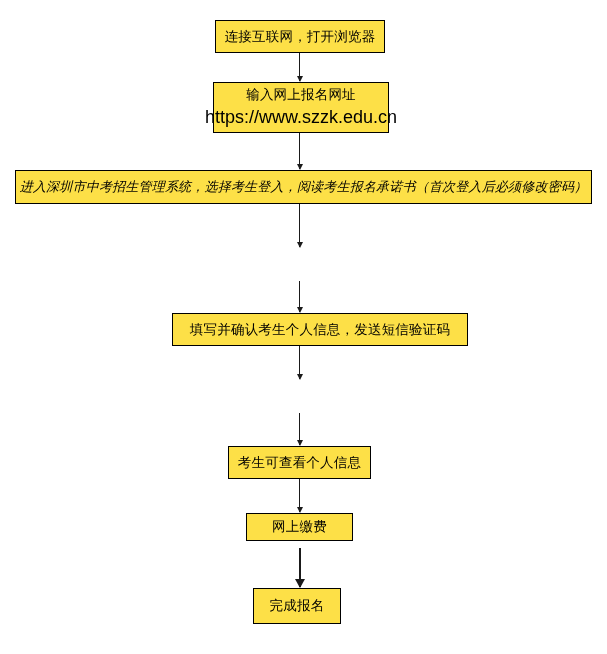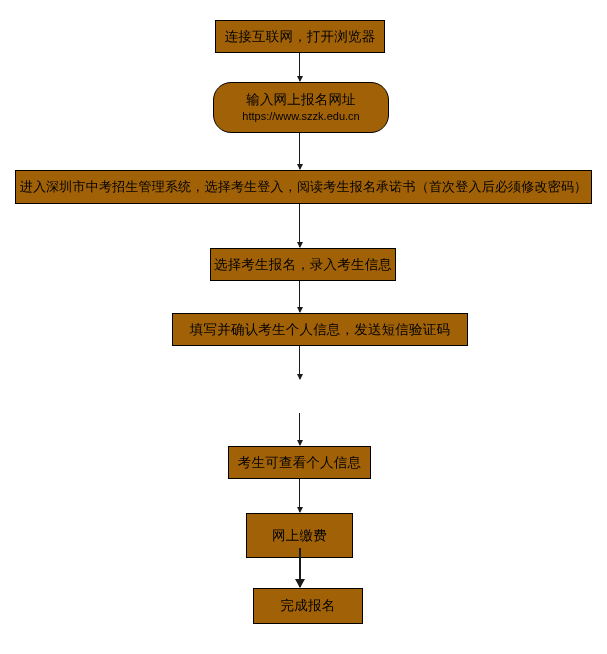--- a/index.html
+++ b/index.html
@@ -14,47 +14,47 @@
     position: relative;
     width: 607px;
     height: 654px;
     background: #ffffff;
     overflow: hidden;
   }
   .flow-box {
     position: absolute;
     box-sizing: border-box;
     border: 1.3px solid #000000;
-    background: #a16207;
+    background: #fde047;
     display: flex;
     flex-direction: column;
     align-items: center;
     justify-content: center;
     text-align: center;
     color: #000000;
     font-size: 13.5px;
     line-height: 1.45;
     letter-spacing: 0.2px;
     white-space: nowrap;
   }
   .flow-box .line2 {
-    font-size: 11px;
+    font-size: 18px;
     letter-spacing: 0px;
     text-align: center;
   }
   
   #box-1 { left: 215px; top: 20px;  width: 170px; height: 33px; }
-  #box-2 { left: 213px; top: 82px;  width: 176px; height: 51px; border-radius: 18px; }
-  #box-3 { left: 15px;  top: 170px; width: 577px; height: 34px; font-size: 13px; }
+  #box-2 { left: 213px; top: 82px;  width: 176px; height: 51px; }
+  #box-3 { left: 15px;  top: 170px; width: 577px; height: 34px; font-size: 13px; font-style: italic; }
   #box-4 { left: 210px; top: 248px; width: 186px; height: 33px; }
   #box-5 { left: 172px; top: 313px; width: 296px; height: 33px; }
   #box-6 { left: 62px;  top: 380px; width: 483px; height: 33px; font-size: 13px; }
   #box-7 { left: 228px; top: 446px; width: 143px; height: 33px; }
-  #box-8 { left: 246px; top: 513px; width: 107px; height: 45px; }
-  #box-9 { left: 253px; top: 588px; width: 110px;  height: 36px; }
+  #box-8 { left: 246px; top: 513px; width: 107px; height: 28px; }
+  #box-9 { left: 253px; top: 588px; width: 88px;  height: 36px; }
 
   
   .connector {
     position: absolute;
     width: 1px;
     background: #1a1a1a;
   }
   .connector::after {
     content: "";
     position: absolute;
@@ -102,23 +102,20 @@
   </div>
 
   <div class="connector" id="conn-2"></div>
 
   <div class="flow-box" id="box-3">
     <span>进入深圳市中考招生管理系统，选择考生登入，阅读考生报名承诺书（首次登入后必须修改密码）</span>
   </div>
 
   <div class="connector" id="conn-3"></div>
 
-  <div class="flow-box" id="box-4">
-    <span>选择考生报名，录入考生信息</span>
-  </div>
 
   <div class="connector" id="conn-4"></div>
 
   <div class="flow-box" id="box-5">
     <span>填写并确认考生个人信息，发送短信验证码</span>
   </div>
 
   <div class="connector" id="conn-5"></div>
 
 

